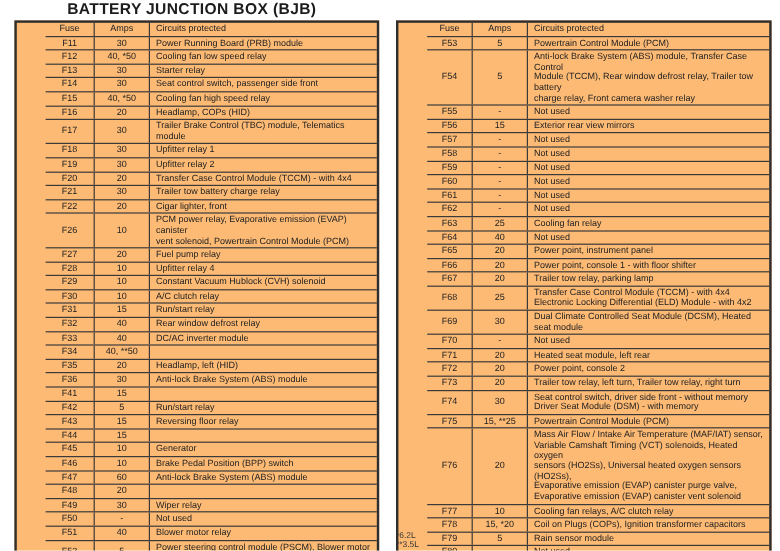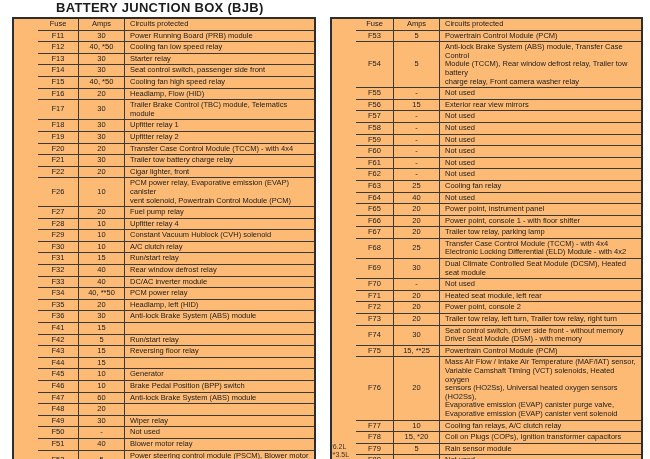--- a/index.html
+++ b/index.html
@@ -101,21 +101,21 @@
         <div class="cell c2">Seat control switch, passenger side front</div>
       </div>
       <div class="row">
         <div class="cell c0">F15</div>
         <div class="cell c1">40, *50</div>
         <div class="cell c2">Cooling fan high speed relay</div>
       </div>
       <div class="row">
         <div class="cell c0">F16</div>
         <div class="cell c1">20</div>
-        <div class="cell c2">Headlamp, Flow (HID)</div>
+        <div class="cell c2">Headlamp, COPs (HID)</div>
       </div>
       <div class="row">
         <div class="cell c0">F17</div>
         <div class="cell c1">30</div>
         <div class="cell c2">Trailer Brake Control (TBC) module, Telematics module</div>
       </div>
       <div class="row">
         <div class="cell c0">F18</div>
         <div class="cell c1">30</div>
         <div class="cell c2">Upfitter relay 1</div>
@@ -177,21 +177,20 @@
         <div class="cell c2">Rear window defrost relay</div>
       </div>
       <div class="row">
         <div class="cell c0">F33</div>
         <div class="cell c1">40</div>
         <div class="cell c2">DC/AC inverter module</div>
       </div>
       <div class="row">
         <div class="cell c0">F34</div>
         <div class="cell c1">40, **50</div>
-        <div class="cell c2">PCM power relay</div>
       </div>
       <div class="row">
         <div class="cell c0">F35</div>
         <div class="cell c1">20</div>
         <div class="cell c2">Headlamp, left (HID)</div>
       </div>
       <div class="row">
         <div class="cell c0">F36</div>
         <div class="cell c1">30</div>
         <div class="cell c2">Anti-lock Brake System (ABS) module</div>

